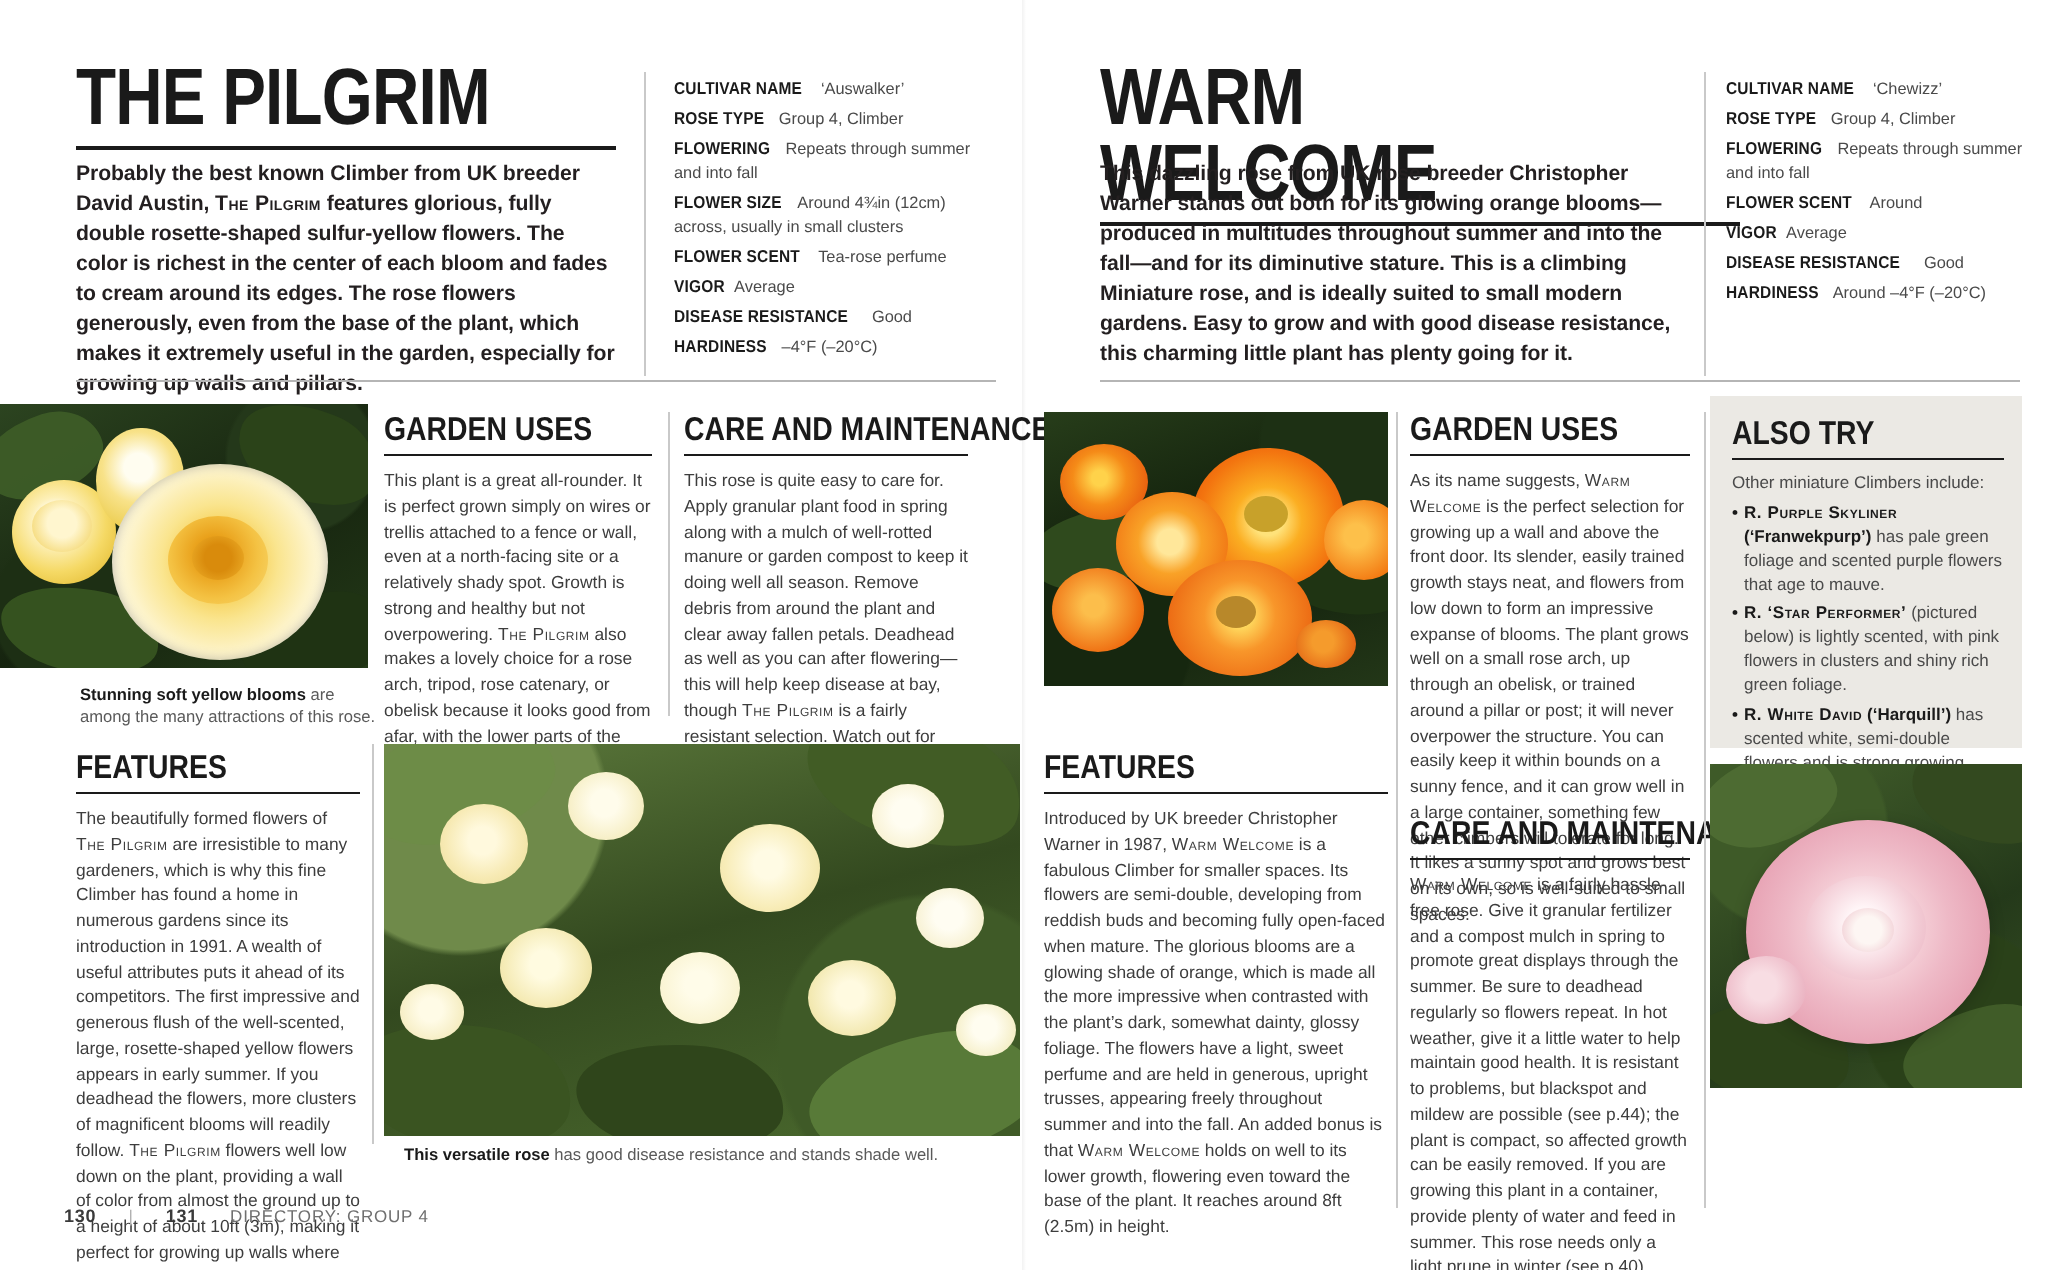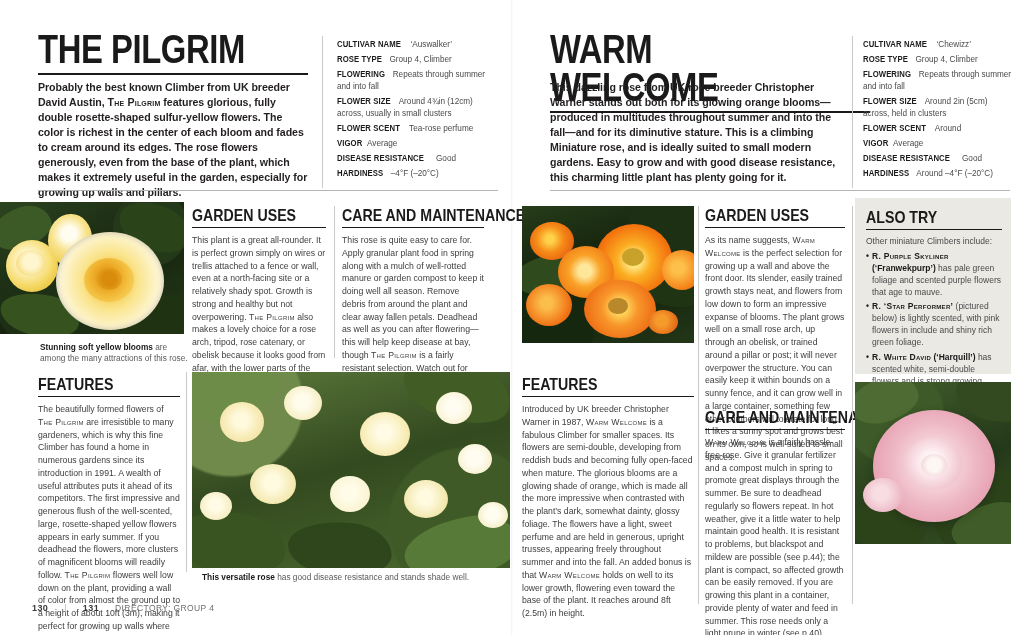--- a/index.html
+++ b/index.html
@@ -229,21 +229,20 @@
     </div>
 
     <div style="position:absolute;left:38px;top:80px;width:296px;" class="intro">This dazzling rose from UK rose breeder Christopher Warner stands out both for its glowing orange blooms—produced in multitudes throughout summer and into the fall—and for its diminutive stature. This is a climbing Miniature rose, and is ideally suited to small modern gardens. Easy to grow and with good disease resistance, this charming little plant has plenty going for it.</div>
 
     <div class="vrule" style="left:340px;top:36px;height:152px;"></div>
 
     <div style="position:absolute;left:351px;top:38px;width:150px;" class="spec">
       <div class="spec-row"><span class="lbl">Cultivar name</span> <span>‘Chewizz’</span></div>
       <div class="spec-row"><span class="lbl">Rose type</span> <span>Group 4, Climber</span></div>
       <div class="spec-row"><span class="lbl">Flowering</span> <span>Repeats through summer and into fall</span></div>
-      <div class="spec-row"><span class="lbl">Flower size</span> <span>Around 2in (5cm) across, held in clusters</span></div>
       <div class="spec-row"><span class="lbl">Flower scent</span> <span>Around</span></div>
       <div class="spec-row"><span class="lbl">Vigor</span> <span>Average</span></div>
       <div class="spec-row"><span class="lbl">Disease resistance</span> <span>Good</span></div>
       <div class="spec-row"><span class="lbl">Hardiness</span> <span>Around –4°F (–20°C)</span></div>
     </div>
 
     <div class="hrule" style="left:38px;top:190px;width:460px;"></div>
 
     <div class="photo" style="left:10px;top:206px;width:172px;height:137px;">
       <div class="sky" style="background:
@@ -311,21 +310,21 @@
       <div class="sec-rule"></div>
       <div class="alsotxt">Other miniature Climbers include:</div>
 
       <div class="alsotxt" style="margin-top:1px;">
         <div class="bullet-li">
           <span class="dot">•</span>
           <span><span class="sc">R. Purple Skyliner</span><b> (‘Franwekpurp’)</b><span> has pale green foliage and scented purple flowers that age to mauve.</span></span>
         </div>
         <div class="bullet-li">
           <span class="dot">•</span>
-          <span><span class="sc">R. ‘Star Performer’</span><b></b><span> (pictured below) is lightly scented, with pink flowers in include and shiny rich green foliage.</span></span>
+          <span><span class="sc">R. ‘Star Performer’</span><b></b><span> (pictured below) is lightly scented, with pink flowers in clusters and shiny rich green foliage.</span></span>
         </div>
         <div class="bullet-li">
           <span class="dot">•</span>
           <span><span class="sc">R. White David</span><b> (‘Harquill’)</b><span> has scented white, semi-double flowers and is strong growing.</span></span>
         </div>
       </div>
     </div>
 
     <div class="photo" style="left:343px;top:382px;width:156px;height:162px;">
       <div class="sky" style="background:

